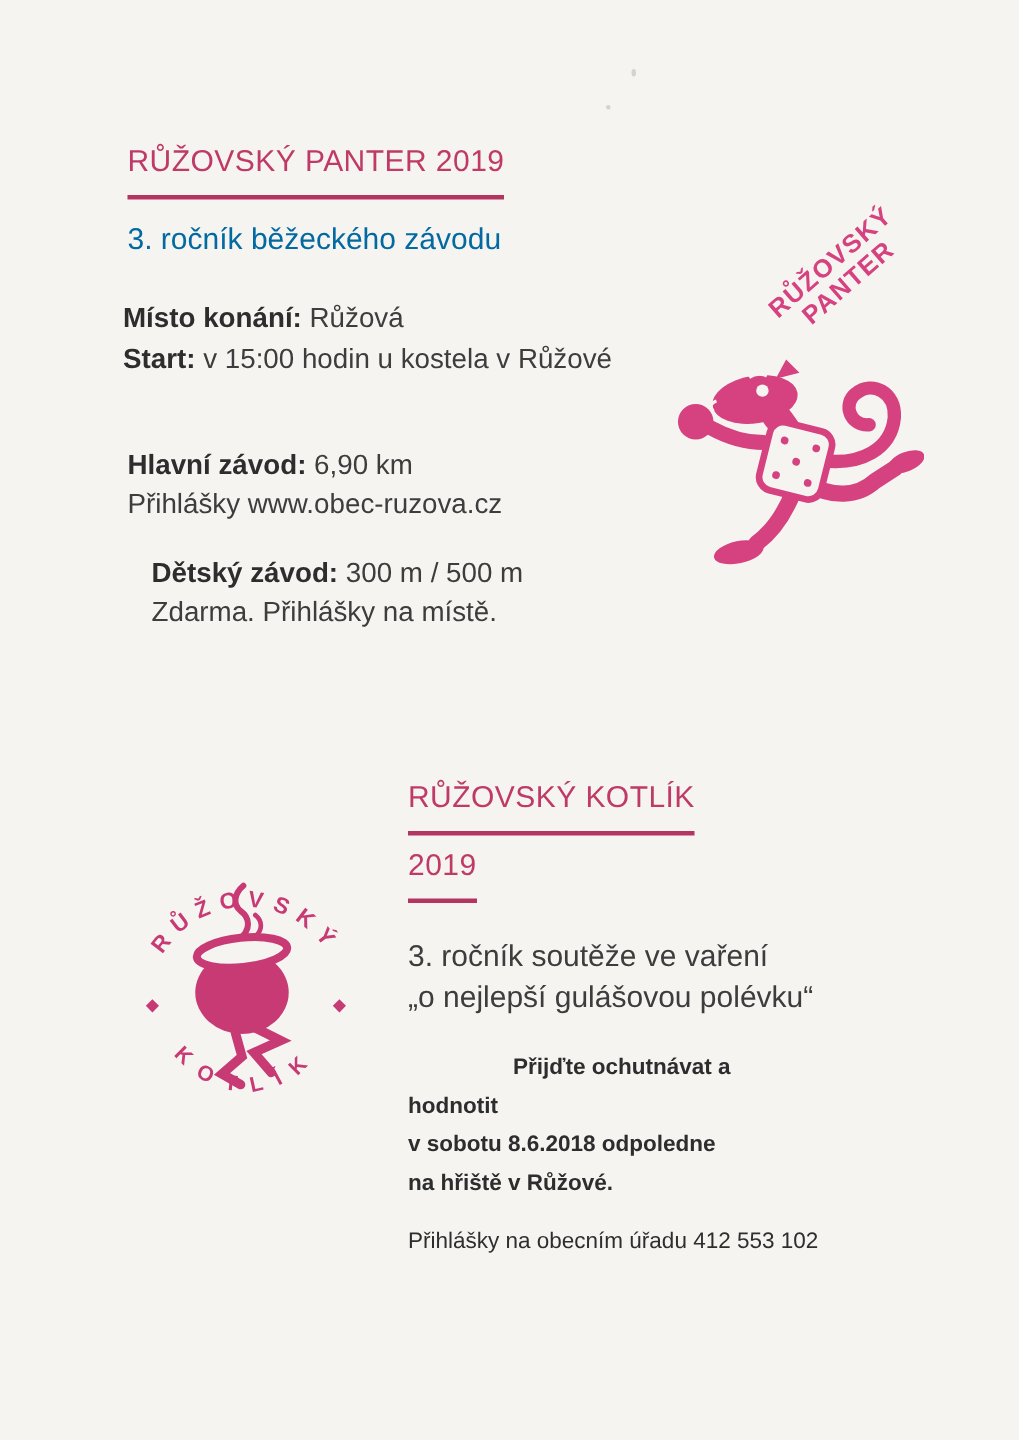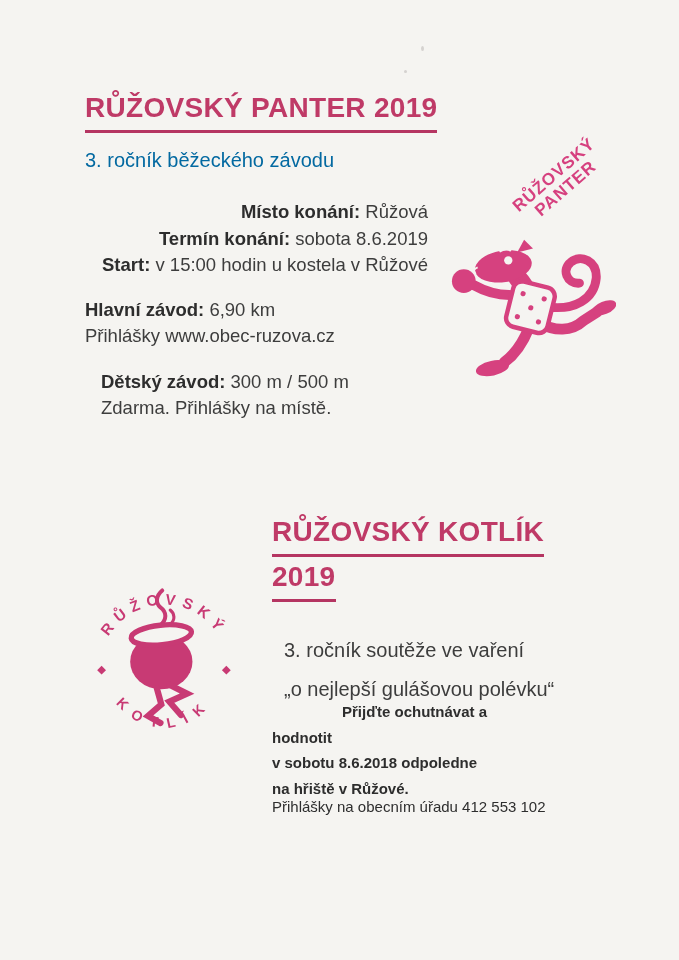--- a/index.html
+++ b/index.html
@@ -5,49 +5,49 @@
   html,body{margin:0;padding:0;background:#e8e6e3;}
   .page{
     position:relative;
     width:679px;height:960px;
     background:#f5f4f1;
     font-family:"Liberation Sans", sans-serif;
     color:#3a3a3a;
     overflow:hidden;
   }
   
-  .title{position:absolute;margin:0;font-weight:bold;color:#bf3a67;font-size:28px;line-height:40px;letter-spacing:.3px;}
+  .title{position:absolute;margin:0;font-weight:normal;color:#bf3a67;font-size:20px;line-height:40px;letter-spacing:.3px;}
   .title .u{display:inline-block;border-bottom:3px solid #b53562;padding-bottom:2px;}
   .t1{left:85px;top:88px;}
   .sub{position:absolute;margin:0;font-size:20px;color:#0369a1;}
   .s1{left:85px;top:149px;}
   .block{position:absolute;font-size:18.5px;line-height:26.5px;color:#3d3d3d;}
   .block p{margin:0;}
   .block b{color:#2d2d2d;}
-  .d1{left:102px;top:199px;text-align:right;}
+  .d1{left:82px;top:199px;}
   .d2{left:85px;top:297px;line-height:26px;}
   .d3{left:85px;top:369px;line-height:26px;margin-left:16px;}
 
   
   .panther-text{
     position:absolute;left:494px;top:164px;width:132px;
     transform:rotate(-41deg);
     text-align:center;
     font-weight:bold;font-size:17px;line-height:18px;
     letter-spacing:1px;color:#d6417f;
   }
   .panther-svg{position:absolute;left:448px;top:212px;width:168px;height:168px;}
 
   
   .t2{left:272px;top:512px;}
   .s2{left:272px;top:625px;font-size:20px;line-height:26.5px;}
-  .s2 p{margin:12px;}
+  .s2 p{margin:0;}
   .invite{left:272px;top:699px;width:310px;font-size:15px;font-weight:bold;color:#2d2d2d;line-height:25.5px;}
   .invite .indent{padding-left:70px;}
-  .note{position:absolute;left:272px;top:798px;margin:0;font-size:15px;color:#2e2e2e;}
+  .note{position:absolute;left:272px;top:819px;margin:0;font-size:15px;color:#2e2e2e;}
 
   
   .kotlik-svg{position:absolute;left:75px;top:578px;width:178px;height:178px;}
   .kotlik-svg text{font-family:"Liberation Sans",sans-serif;font-weight:bold;fill:#c83a74;}
   .ring-top{font-size:17px;letter-spacing:7px;}
   .ring-bottom{font-size:16px;letter-spacing:11px;}
   .ring-diamond{font-size:12px;text-anchor:middle;}
 
   .speck{position:absolute;background:#b9b7b4;border-radius:50%;opacity:.55;}
 </style>
@@ -60,21 +60,20 @@
   <div class="speck" style="left:404px;top:70px;width:3px;height:3px;"></div>
 
   <h1 class="title t1">
     <span class="u">RŮŽOVSKÝ PANTER 2019</span>
   </h1>
 
   <p class="sub s1">3. ročník běžeckého závodu</p>
 
   <div class="block d1">
     <p><b>Místo konání:</b> <span>Růžová</span></p>
-    <p><b>Termín konání:</b> <span>sobota 8.6.2019</span></p>
     <p><b>Start:</b> <span>v 15:00 hodin u kostela v Růžové</span></p>
   </div>
 
   <div class="block d2">
     <p><b>Hlavní závod:</b> <span>6,90 km</span></p>
     <p>Přihlášky www.obec-ruzova.cz</p>
   </div>
 
   <div class="block d3">
     <p><b>Dětský závod:</b> <span>300 m / 500 m</span></p>

